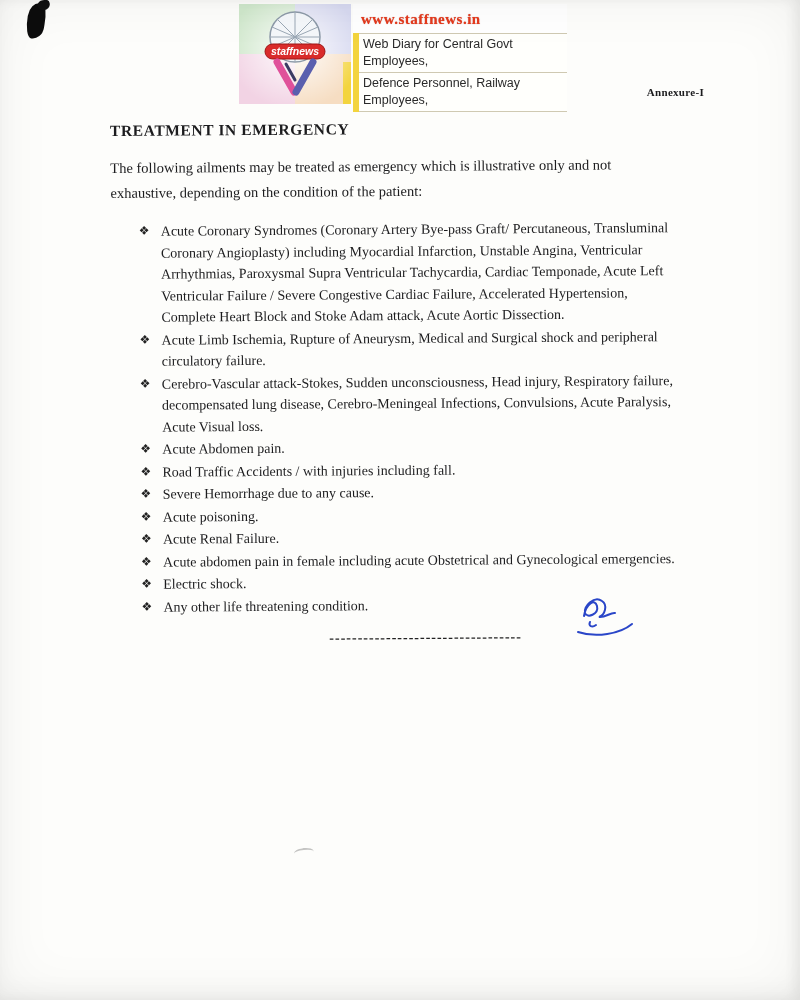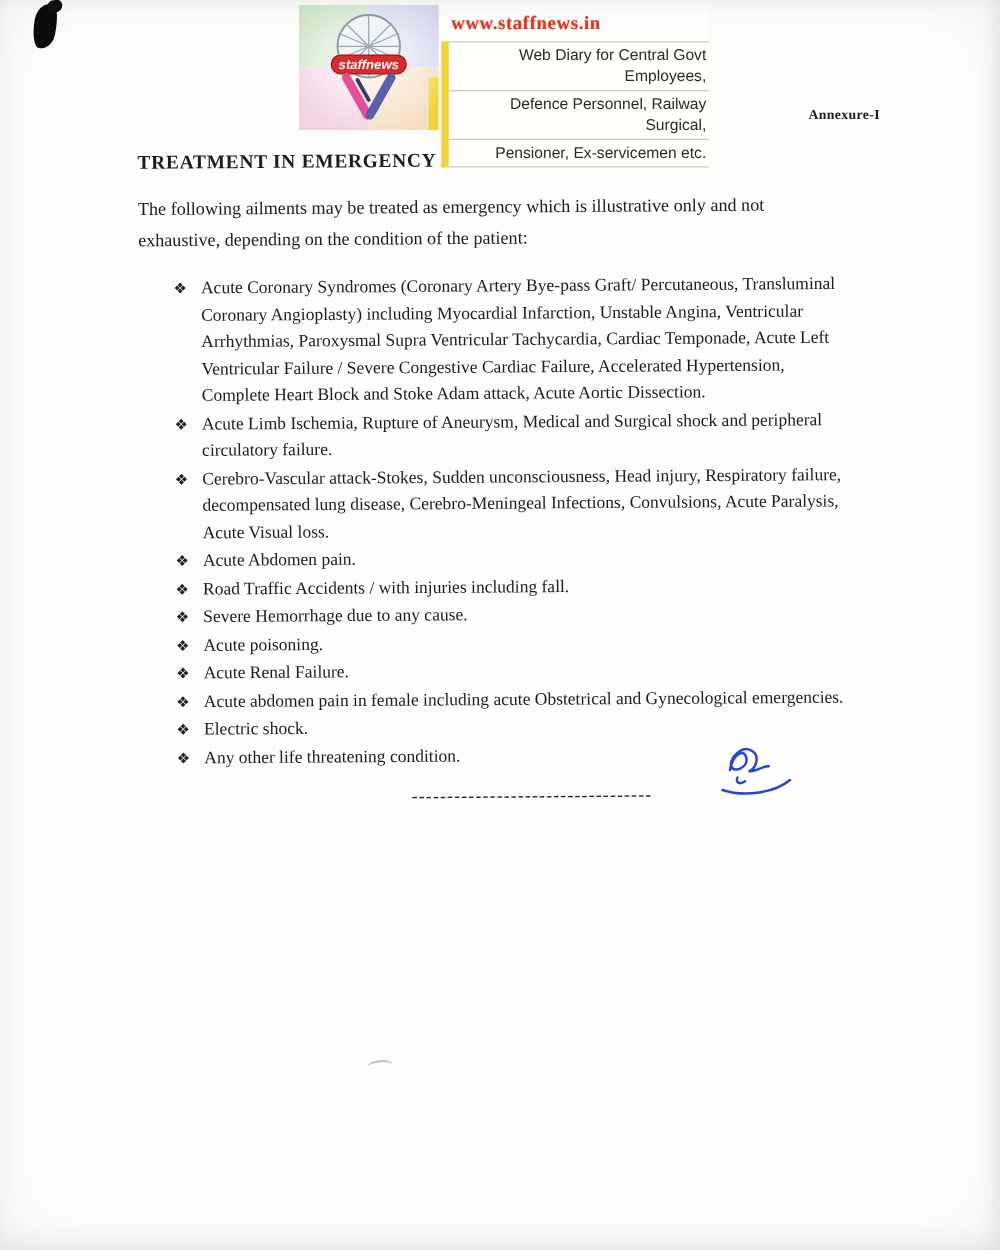--- a/index.html
+++ b/index.html
@@ -45,21 +45,20 @@
   }
   .wm-tagline {
     border-left:6px solid #f3d43e;
     background:rgba(255,255,252,0.8);
   }
   .wm-tagline .tl {
     font-family:"Liberation Sans", sans-serif;
     font-size:12.5px; line-height:17px; color:#2a2a2a;
     padding:2px 2px 2px 4px;
     border-bottom:1px solid #cfc9b2;
-    text-align:right;
   }
   .wm-tagline .tl:first-child { border-top:1px solid #cfc9b2; }
 
   .annexure {
     position:absolute; right:96px; top:86px;
     font-weight:bold; font-size:11px; letter-spacing:0.3px;
   }
 
   
   .doc {
@@ -122,22 +121,21 @@
       <g stroke-linecap="round" fill="none">
         <path d="M38 58 L55 88" stroke="#e0519a" stroke-width="7"></path>
         <path d="M74 58 L57 88" stroke="#5a5fae" stroke-width="7"></path>
         <path d="M47 60 L56 76" stroke="#3b3b63" stroke-width="3"></path>
       </g>
     </svg>
     <div class="wm-textcol">
       <div class="wm-site">www.staffnews.in</div>
       <div class="wm-tagline">
         <div class="tl">Web Diary for Central Govt Employees,</div>
-        <div class="tl">Defence Personnel, Railway Surgical,</div>
-        <div class="tl">Pensioner, Ex-servicemen etc.</div>
+        <div class="tl">Defence Personnel, Railway Employees,</div>
       </div>
     </div>
   </header>
 
   <div class="annexure">Annexure-I</div>
 
   <main class="doc">
     <h1>TREATMENT IN EMERGENCY</h1>
     <p class="intro">The following ailments may be treated as emergency which is illustrative only and not exhaustive, depending on the condition of the patient:</p>
 

